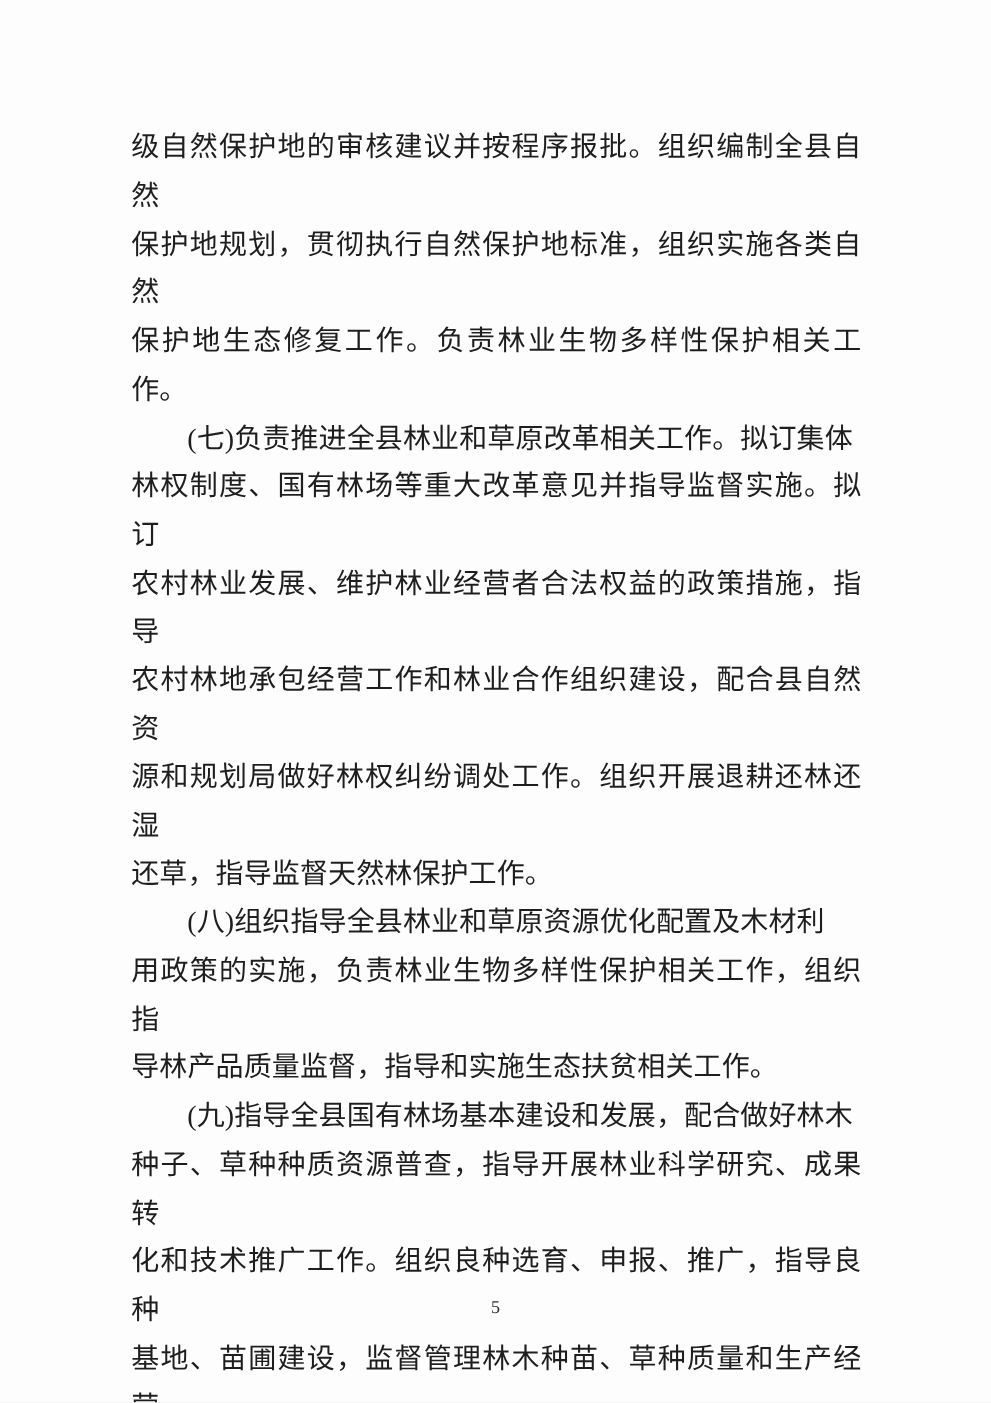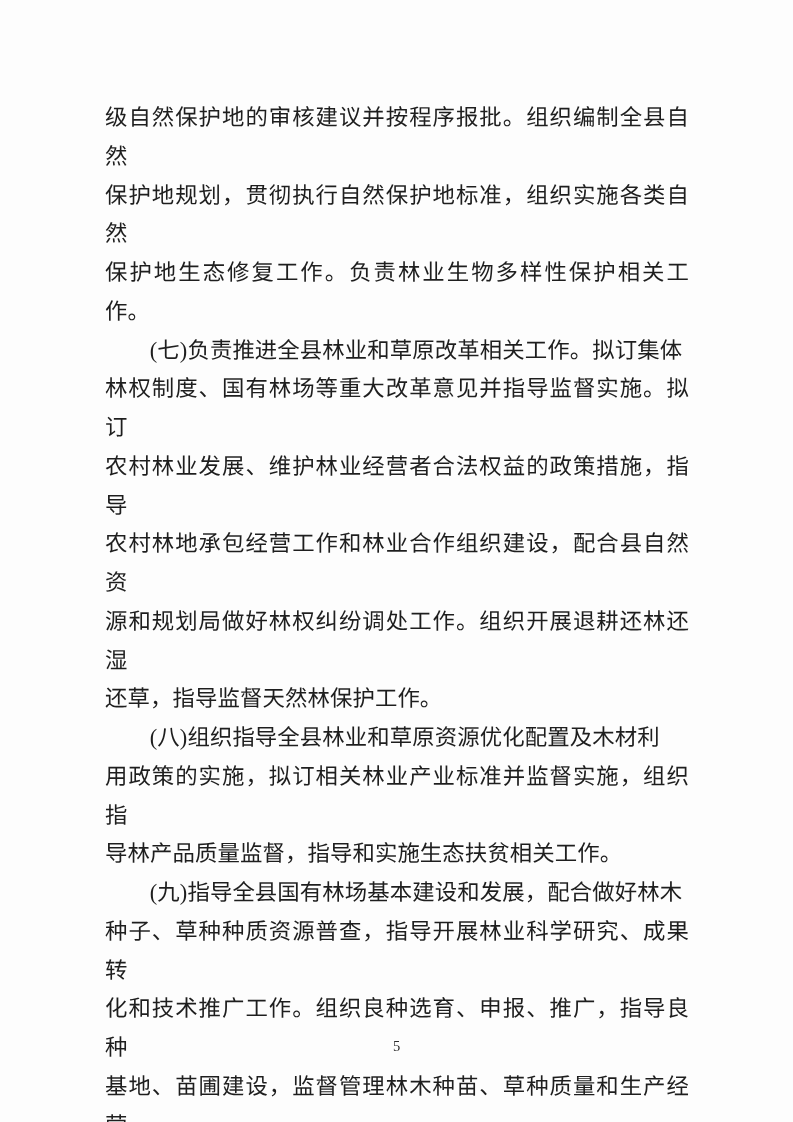--- a/index.html
+++ b/index.html
@@ -61,21 +61,21 @@
     <p>级自然保护地的审核建议并按程序报批。组织编制全县自然
 保护地规划，贯彻执行自然保护地标准，组织实施各类自然
 保护地生态修复工作。负责林业生物多样性保护相关工作。</p>
     <p class="indent">(七)负责推进全县林业和草原改革相关工作。拟订集体
 林权制度、国有林场等重大改革意见并指导监督实施。拟订
 农村林业发展、维护林业经营者合法权益的政策措施，指导
 农村林地承包经营工作和林业合作组织建设，配合县自然资
 源和规划局做好林权纠纷调处工作。组织开展退耕还林还湿
 还草，指导监督天然林保护工作。</p>
     <p class="indent">(八)组织指导全县林业和草原资源优化配置及木材利
-用政策的实施，拟订相关林业产业标准并监督实施，组织指
+用政策的实施，负责林业生物多样性保护相关工作，组织指
 导林产品质量监督，指导和实施生态扶贫相关工作。</p>
     <p class="indent">(九)指导全县国有林场基本建设和发展，配合做好林木
 种子、草种种质资源普查，指导开展林业科学研究、成果转
 化和技术推广工作。组织良种选育、申报、推广，指导良种
 基地、苗圃建设，监督管理林木种苗、草种质量和生产经营
 行为，监督管理林业和草原生物种质资源、转基因生物安全、
 植物新品种保护。</p>
 
   </main>
 

